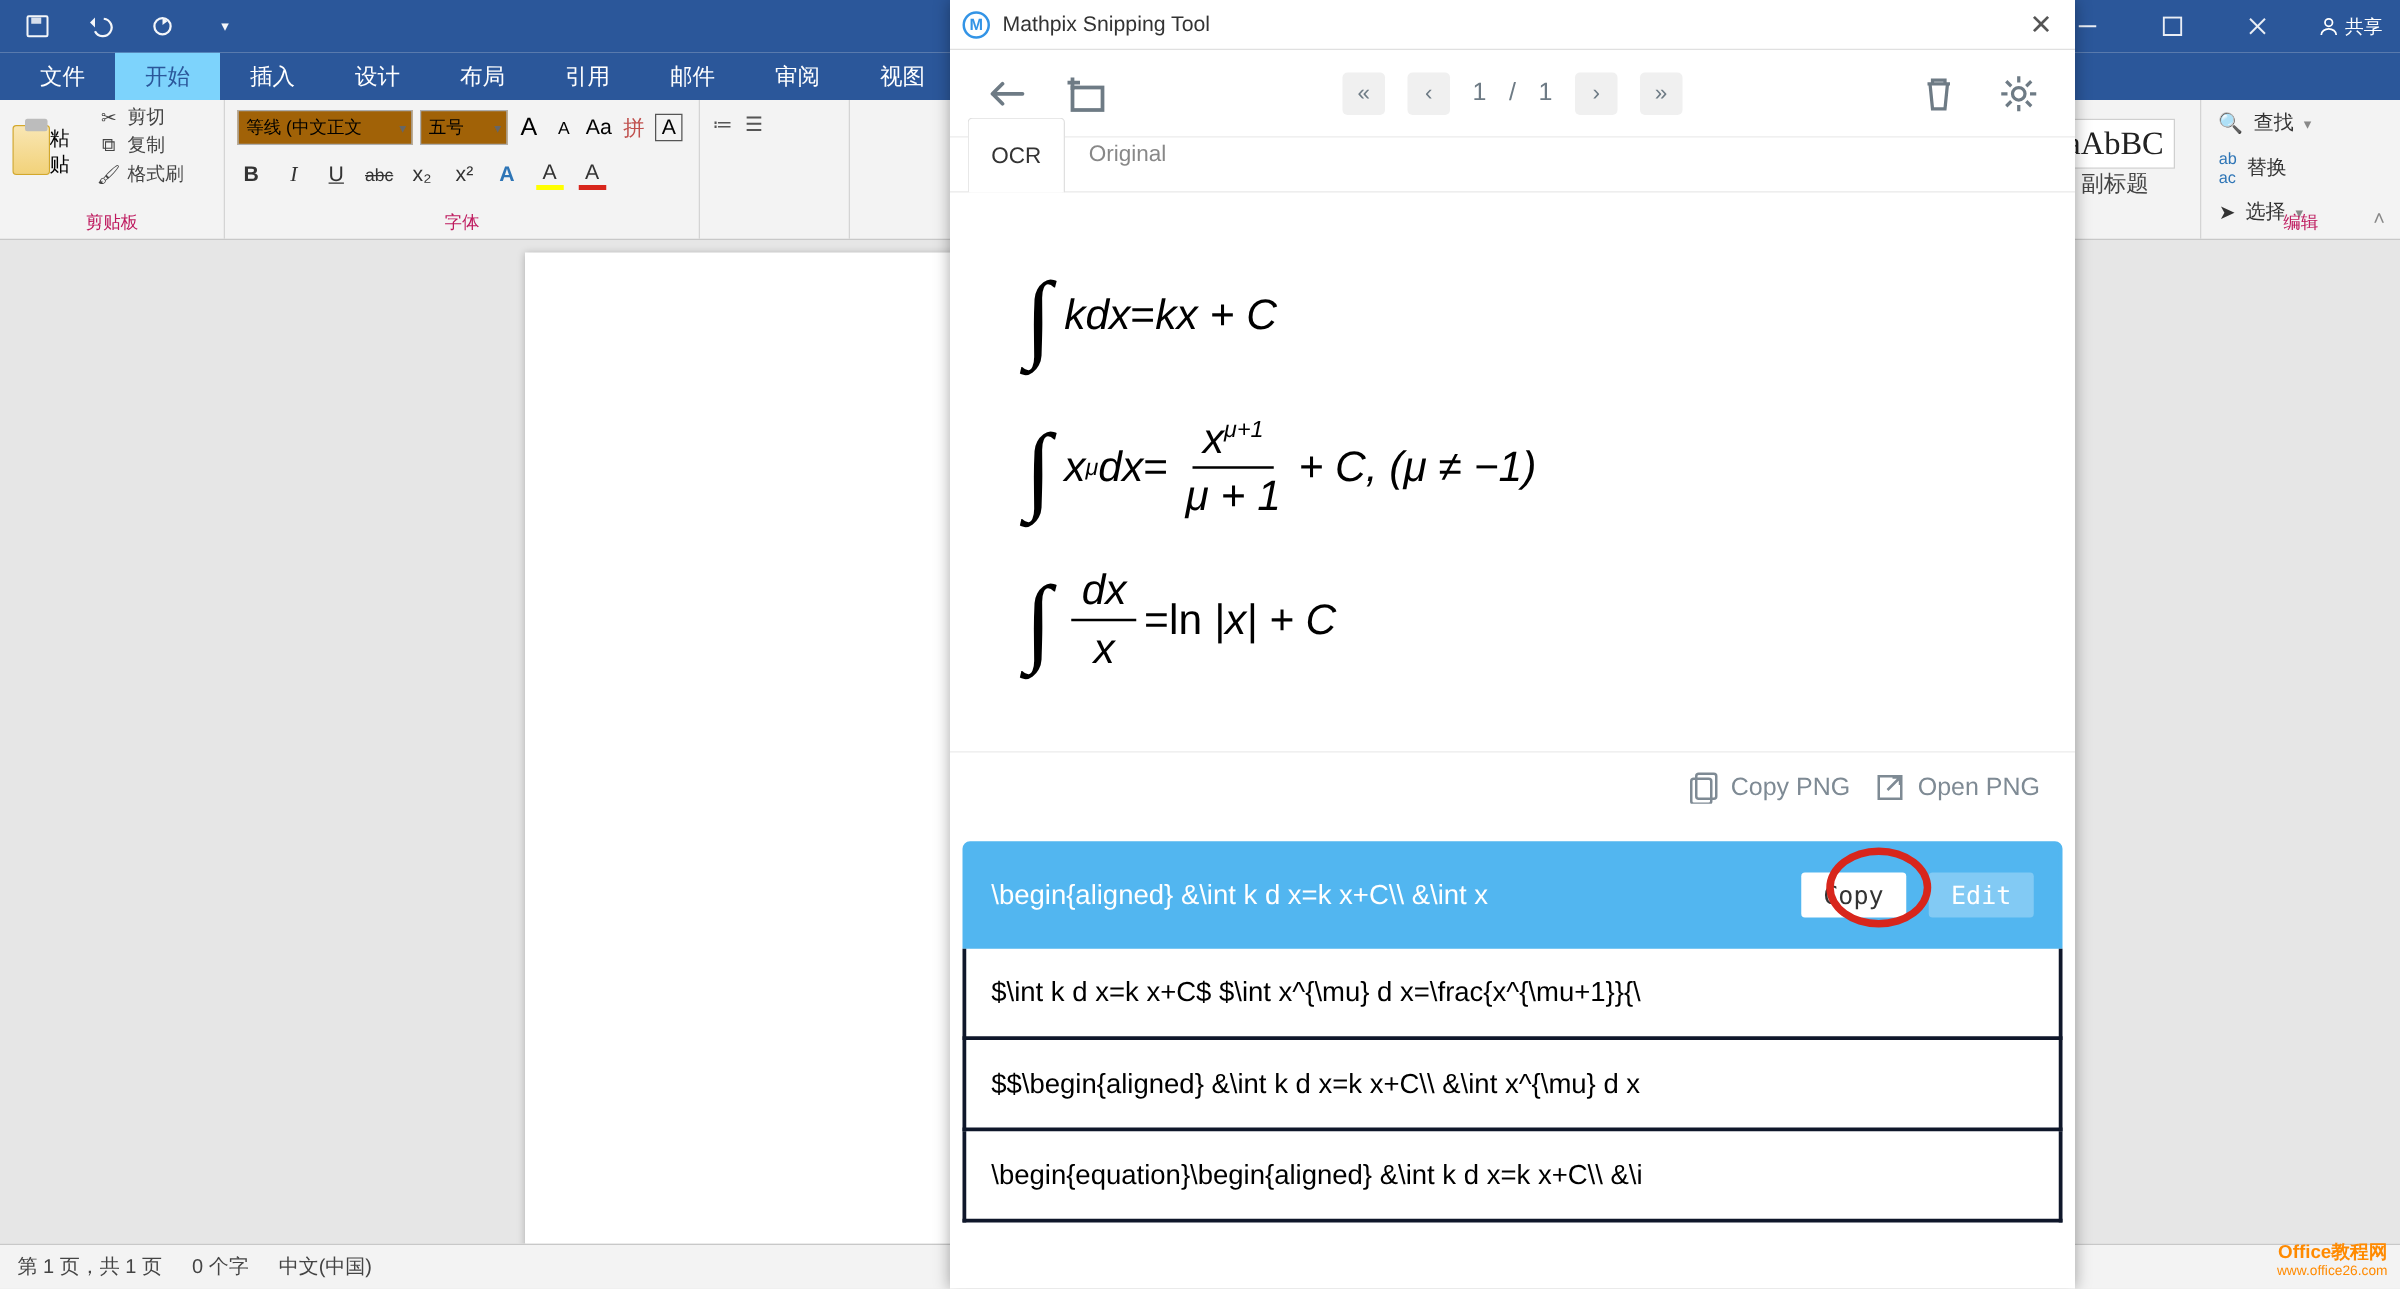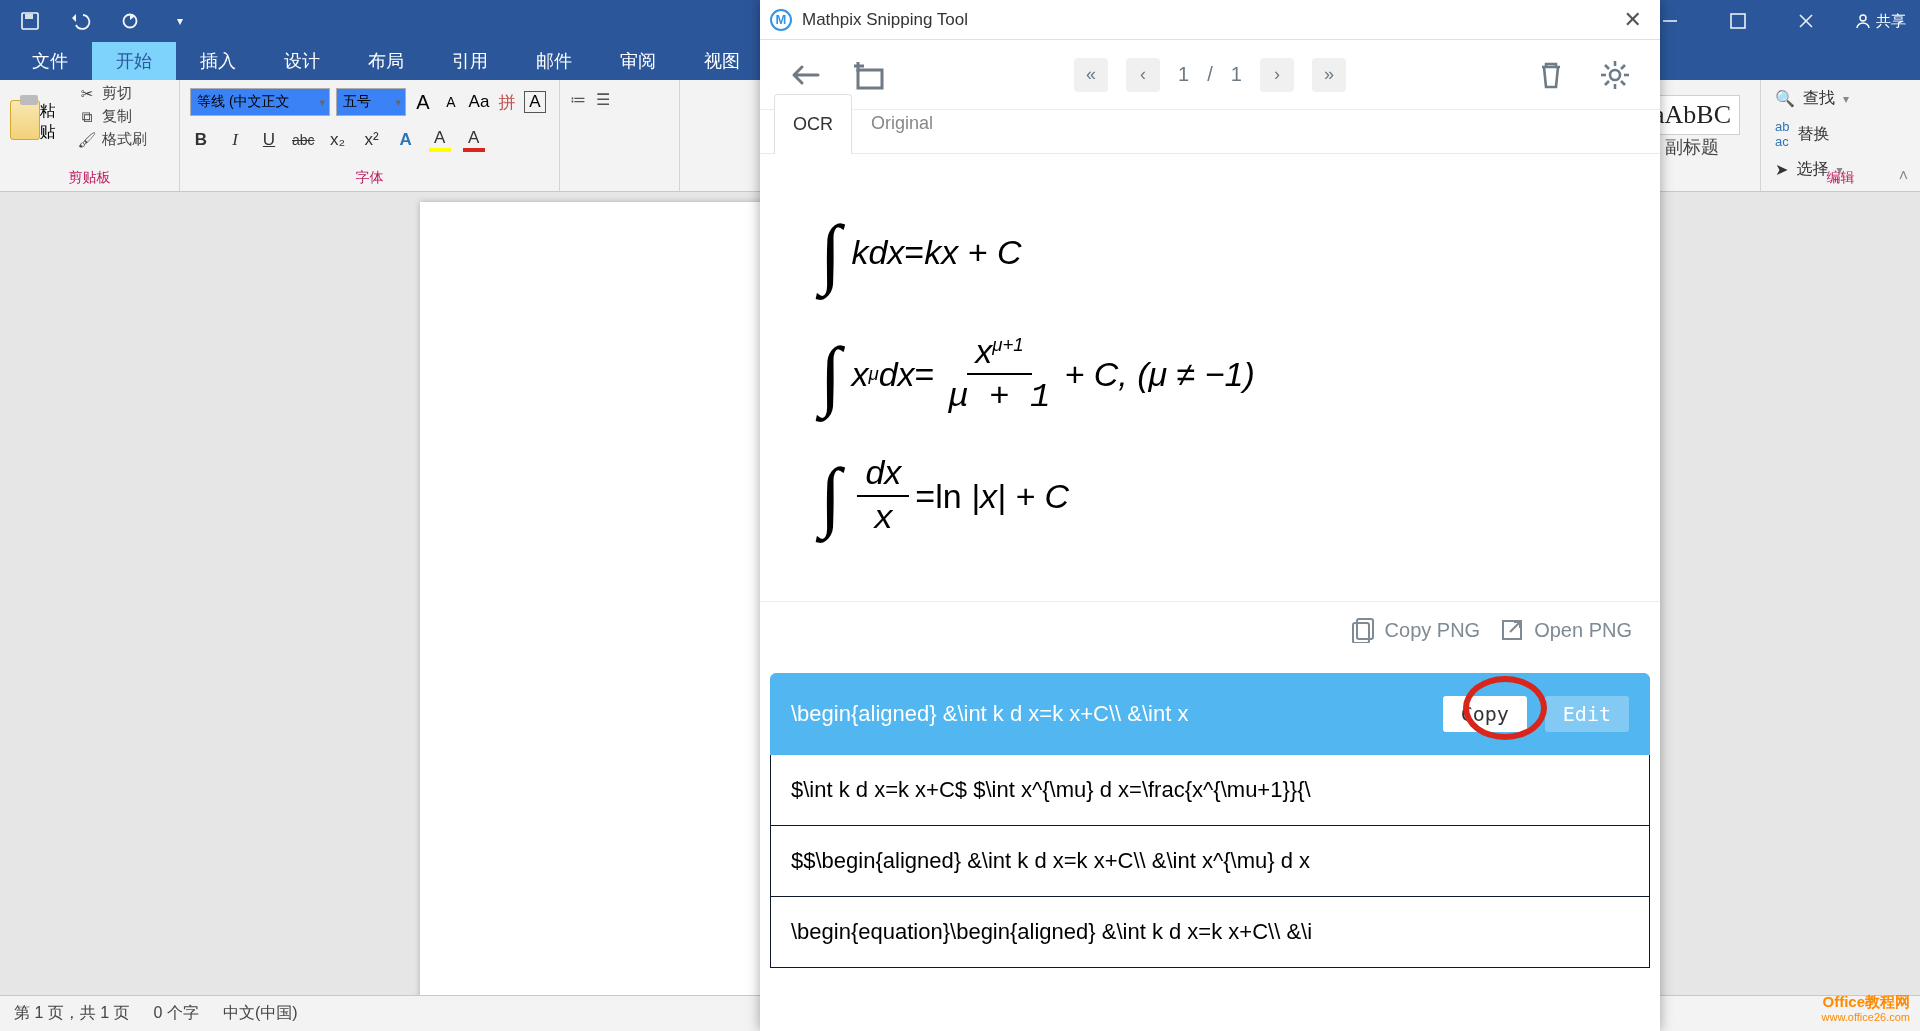--- a/index.html
+++ b/index.html
@@ -24,21 +24,21 @@
 .rgroup-label { position:absolute; bottom:4px; left:0; right:0; text-align:center; font-size:14px; color:#be185d; }
 .paste-big { display:flex; flex-direction:row; align-items:center; justify-content:flex-start; padding-top:6px; width:54px; }
 .paste-icon { width:38px; height:40px; background:linear-gradient(#f9e6b3,#f2d27a); border:1px solid #d4a82a; border-radius:3px; position:relative; }
 .paste-icon::before { content:""; position:absolute; top:-6px; left:9px; width:18px; height:10px; background:#bcbcbc; border-radius:2px; }
 .clip-col { display:flex; flex-direction:column; gap:4px; font-size:14px; color:#444; padding-left:6px; }
 .clip-item { display:flex; align-items:center; gap:6px; font-size:15px; }
 .small-ico { width:18px; height:18px; display:inline-flex; align-items:center; justify-content:center; }
 
 .font-group { width:380px; }
 .font-row1 { display:flex; align-items:center; gap:6px; height:36px; }
-.combo { height:28px; border:1px solid #adadad; background:#3b82f6; font-size:14px; padding:0 18px 0 6px; display:flex; align-items:center; position:relative; }
+.combo { height:28px; border:1px solid #adadad; background:#a16207; font-size:14px; padding:0 18px 0 6px; display:flex; align-items:center; position:relative; }
 .combo::after { content:"▾"; position:absolute; right:4px; font-size:11px; color:#666; }
 .font-row2 { display:flex; align-items:center; gap:12px; height:36px; padding-top:4px; color:#333; }
 .fbtn { min-width:22px; text-align:center; font-size:17px; cursor:pointer; }
 
 .styles-tail { position:absolute; right:180px; top:0; bottom:18px; display:flex; align-items:center; color:#444; }
 .style-box { border:1px solid #cfcfcf; padding:4px 8px; font-family:"SimSun",serif; font-size:26px; color:#222; background:#fff; }
 .style-cap { font-size:18px; color:#444; padding:0 14px; }
 
 .edit-group { position:absolute; right:0; top:0; bottom:0; width:160px; border-left:1px solid #d4d4d4; padding:8px 10px 0 14px; display:flex; flex-direction:column; gap:10px; font-size:16px; color:#333; }
 .edit-item { display:flex; align-items:center; gap:8px; }
@@ -61,29 +61,29 @@
 .pager { margin:0 auto; display:flex; align-items:center; gap:18px; font-size:20px; color:#6e7b85; font-family:Consolas,monospace; }
 .pgbtn { width:34px; height:34px; background:#f0f0f0; border-radius:4px; display:flex; align-items:center; justify-content:center; font-size:18px; }
 .mpx-tabs { height:44px; display:flex; align-items:flex-end; padding-left:14px; border-bottom:1px solid #e9e9e9; font-family:Consolas,monospace; font-size:18px; color:#888; }
 .mtab { padding:19px 18px; border:1px solid transparent; border-bottom:none; cursor:pointer; }
 .mtab.active { border-color:#e0e0e0; background:#fff; color:#333; border-radius:4px 4px 0 0; position:relative; top:1px; }
 .mpx-canvas { flex:0 0 auto; padding:24px 60px 30px 60px; font-family:"Cambria Math","Times New Roman",serif; font-size:34px; font-style:italic; color:#000; line-height:1.2; }
 .eq { display:flex; align-items:center; margin:28px 0; }
 .intsym { font-size:78px; font-style:normal; margin-right:10px; font-family:"Cambria Math",serif; }
 .frac { display:inline-flex; flex-direction:column; align-items:center; font-style:italic; margin:0 6px; }
 .frac .num { border-bottom:2px solid #000; padding:0 8px 2px 8px; }
-.frac .den { padding:2px 8px 0 8px;font-family:Liberation Mono, monospace; }
+.frac .den { padding:2px 8px 0 8px; }
 sup { font-size:.55em; font-style:italic; }
 .roman { font-style:normal; }
 
 .mpx-actions { height:58px; border-top:1px solid #ececec; display:flex; align-items:center; justify-content:flex-end; gap:20px; padding:0 28px; font-family:Consolas,monospace; font-size:20px; color:#7e8a94; }
 .act { display:flex; align-items:center; gap:10px; cursor:pointer; }
 
 .mpx-out { padding:14px 10px 0 10px; display:flex; flex-direction:column; gap:0; font-family:Consolas,monospace; font-size:22px; }
-.out-row { border:1px solid #0f172a; padding:22px 20px; white-space:nowrap; overflow:hidden; text-overflow:clip; position:relative; }
+.out-row { border:3px solid #0f172a; padding:22px 20px; white-space:nowrap; overflow:hidden; text-overflow:clip; position:relative; }
 .out-row.primary { background:#52b6f0; color:#fff; border-color:#52b6f0; border-radius:6px 6px 0 0; display:flex; align-items:center; }
 .out-row + .out-row { border-top:none; }
 .copy-edit { margin-left:auto; display:flex; align-items:center; gap:18px; }
 .btn { background:#fff; color:#333; font-size:20px; padding:6px 18px; border-radius:3px; font-family:Consolas,monospace; }
 .btn.ghost { background:rgba(255,255,255,.28); color:#fff; }
 .ring { position:absolute; width:84px; height:64px; border:6px solid #d8261c; border-radius:50%; pointer-events:none; }
 
 .watermark { position:absolute; right:10px; bottom:8px; font-size:15px; color:#ff8a00; font-weight:700; text-align:right; line-height:1.1; z-index:60; }
 .watermark .sub { font-size:11px; color:#ff8a00; font-weight:400; }
 

